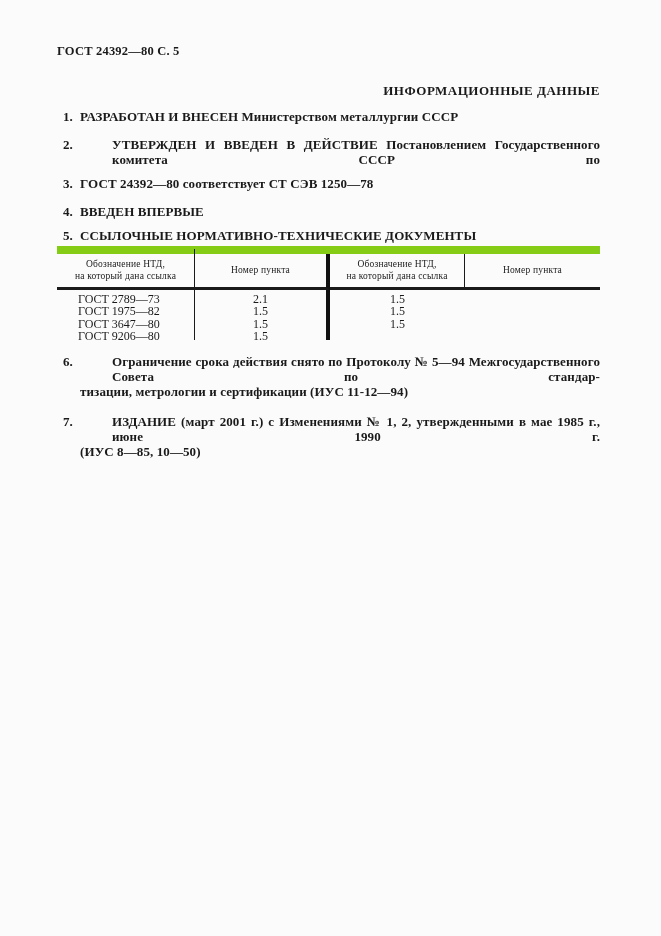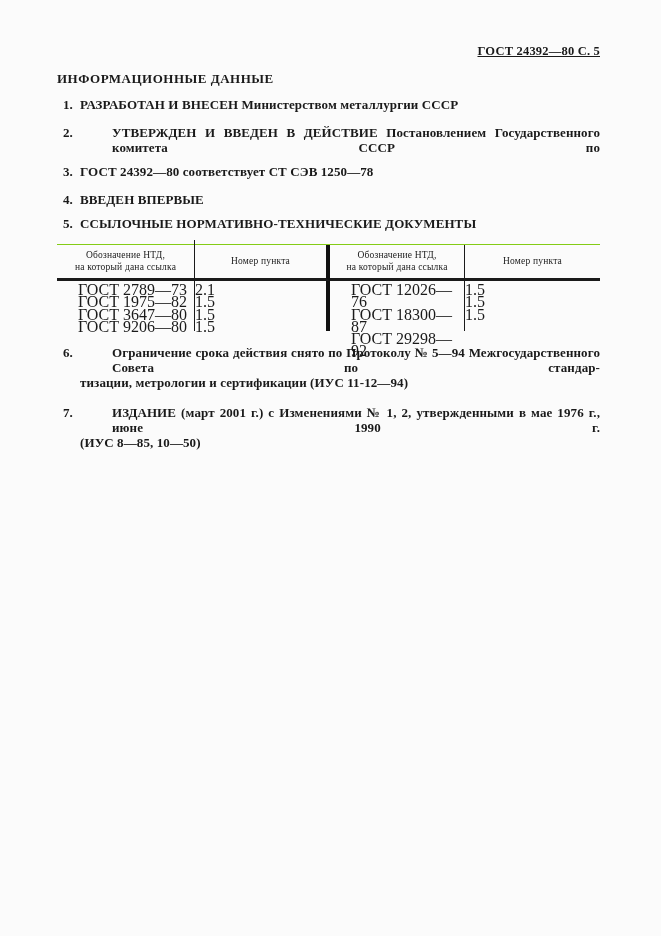--- a/index.html
+++ b/index.html
@@ -8,30 +8,28 @@
     background: #fbfbfb;
     font-family: "Liberation Serif", "DejaVu Serif", serif;
     color: #1a1a1a;
     -webkit-font-smoothing: antialiased;
   }
   .page { position: relative; width: 661px; height: 936px; overflow: hidden; }
   .content { position: absolute; left: 57px; top: 0; width: 543px; }
 
   .doc-header {
     margin-top: 44px;
-    text-align: right;
     font-weight: bold;
     font-size: 12.5px;
     line-height: 15px;
     letter-spacing: 0.2px;
-    text-decoration: underline;
   }
   .doc-title {
-    margin-top: 12px;
-    text-align: left;
+    margin-top: 24px;
+    text-align: right;
     font-weight: bold;
     font-size: 13px;
     line-height: 15px;
     letter-spacing: 0.5px;
   }
 
   .item {
     position: relative;
     padding-left: 23px;
     font-weight: bold;
@@ -46,23 +44,23 @@
   #item1 { margin-top: 11px; }
   #item2 { margin-top: 13px; }
   #item3 { margin-top: 9px; }
   #item4 { margin-top: 13px; }
   #item5 { margin-top: 9px; }
   #item6 { margin-top: 14px; }
   #item7 { margin-top: 15px; }
 
   .ref-table {
     position: relative;
-    margin-top: 13px;
+    margin-top: 3px;
     width: 543px;
-    border-top: 1px solid #84cc16;
+    border-top: 8px solid #84cc16;
   }
   .ref-table .tick {
     position: absolute; left: 137px; top: -5px;
     width: 1px; height: 5px; background: #1a1a1a;
   }
   .thead, .tbody {
     display: grid;
     grid-template-columns: 138px 135px 135px 135px;
   }
   .th {
@@ -72,25 +70,25 @@
     display: flex; flex-direction: column;
     align-items: center; justify-content: center;
     font-size: 9.5px; line-height: 11.5px;
     letter-spacing: 0.2px;
     text-align: center;
   }
   .td {
     box-sizing: border-box;
     height: 50px;
     padding-top: 3px;
-    font-size: 16px;
+    font-size: 12px;
     line-height: 12.3px;
   }
   .td.name { padding-left: 21px; }
-  .td.numcol { text-align: left; }
+  .td.numcol { text-align: center; }
   .bdr-thin  { border-right: 1px solid #1a1a1a; }
   .bdr-thick { border-right: 4px solid #111111; }
 </style>
 </head>
 <body>
 
 <div class="page">
   <div class="content">
 
     <div class="doc-header">ГОСТ 24392—80 С. 5</div>
@@ -146,39 +144,34 @@
           <div class="cell-line">ГОСТ 1975—82</div>
           <div class="cell-line">ГОСТ 3647—80</div>
           <div class="cell-line">ГОСТ 9206—80</div>
         </div>
         <div class="td numcol bdr-thick">
           <div class="cell-line">2.1</div>
           <div class="cell-line">1.5</div>
           <div class="cell-line">1.5</div>
           <div class="cell-line">1.5</div>
         </div>
-        <div class="td name bdr-thin">
-          <div class="cell-line">ГОСТ 12026—76</div>
-          <div class="cell-line">ГОСТ 18300—87</div>
-          <div class="cell-line">ГОСТ 29298—92</div>
-        </div>
         <div class="td numcol">
           <div class="cell-line">1.5</div>
           <div class="cell-line">1.5</div>
           <div class="cell-line">1.5</div>
         </div>
       </div>
     </div>
 
     <div class="item" id="item6">
       <span class="num">6.</span>
       <div class="line jl">Ограничение срока действия снято по Протоколу № 5—94 Межгосударственного Совета по стандар-</div>
       <div class="line">тизации, метрологии и сертификации (ИУС 11-12—94)</div>
     </div>
 
     <div class="item" id="item7">
       <span class="num">7.</span>
-      <div class="line jl">ИЗДАНИЕ (март 2001 г.) с Изменениями № 1, 2, утвержденными в мае 1976 г., июне 1990 г.</div>
+      <div class="line jl">ИЗДАНИЕ (март 2001 г.) с Изменениями № 1, 2, утвержденными в мае 1985 г., июне 1990 г.</div>
       <div class="line">(ИУС 8—85, 10—50)</div>
     </div>
 
   </div>
 </div>
 
 </body></html>

